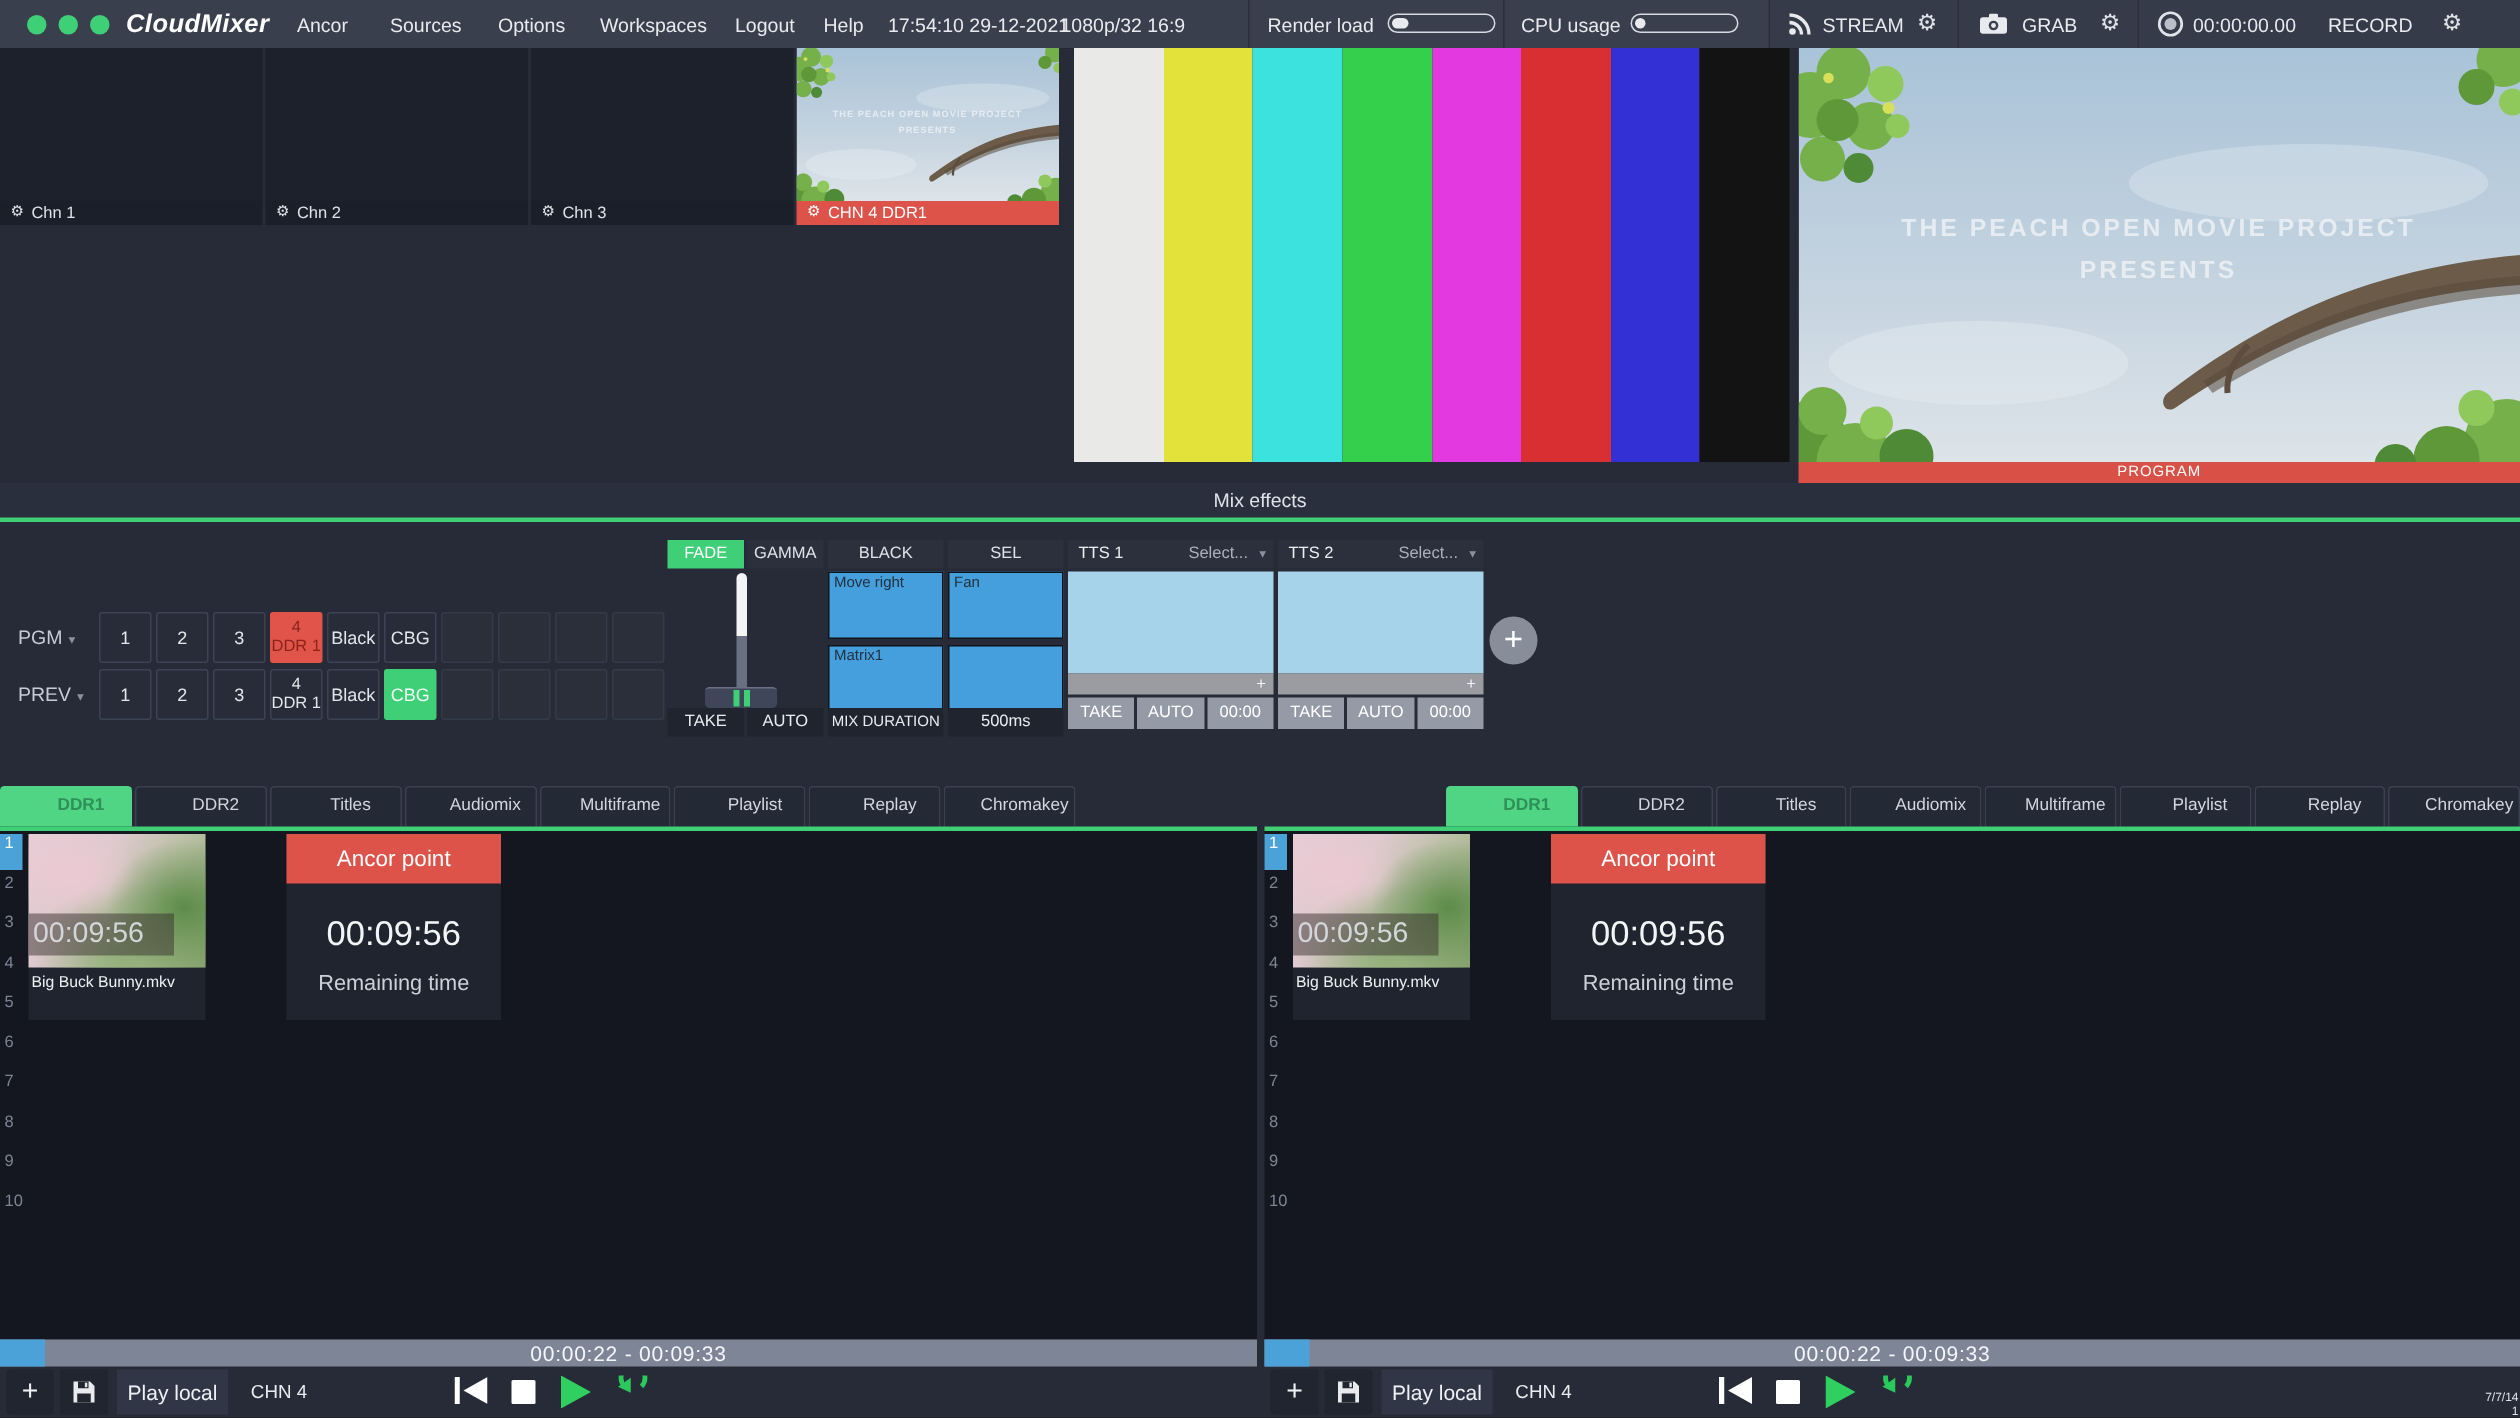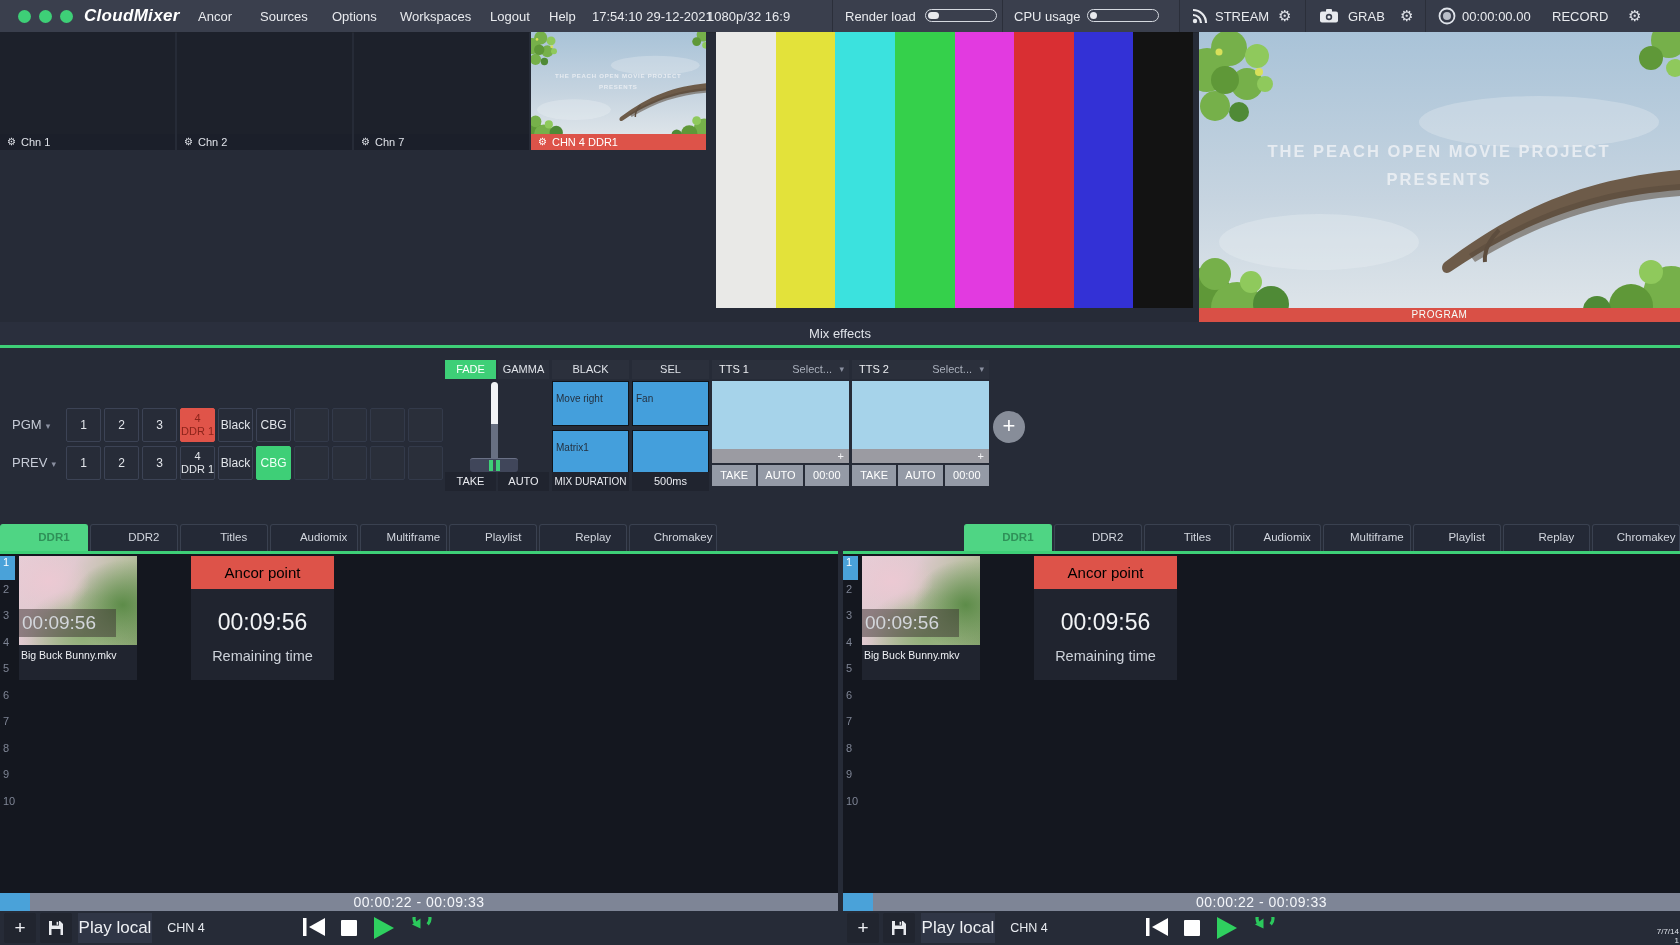--- a/index.html
+++ b/index.html
@@ -42,21 +42,21 @@
   .bus-label{position:absolute;font-size:13px;color:#c6cbd6;}
   .bus-caret{font-size:9px;color:#8a90a0;margin-left:4px;}
   .bus-btn{position:absolute;width:35px;height:34px;background:#272c38;border:1px solid #3c4355;border-radius:2px;color:#e2e5ea;font-size:12px;display:flex;align-items:center;justify-content:center;box-sizing:border-box;text-align:center;}
   .bus-btn.two-line{flex-direction:column;font-size:11px;line-height:13px;}
   .bus-btn.red{background:#e05449;border-color:#e05449;color:#8c241b;}
   .bus-btn.green{background:#3ecf77;border-color:#3ecf77;color:#effff6;}
   .bus-btn.empty{background:rgba(255,255,255,.02);border-color:#333a4a;}
 
   .trans-tab{position:absolute;height:19px;background:#2b303c;font-size:11px;color:#dfe2e8;text-align:center;line-height:19px;}
   .trans-tab.active{background:#3ecf77;color:#ffffff;}
-  .trans-thumb{position:absolute;width:77px;height:45px;background:#449fdc;border:1px solid #10141a;box-sizing:border-box;font-size:10px;color:#243140;padding:11px 3px;overflow:hidden;}
+  .trans-thumb{position:absolute;width:77px;height:45px;background:#449fdc;border:1px solid #10141a;box-sizing:border-box;font-size:10px;color:#243140;padding:1px 3px;overflow:hidden;}
   .mix-footer-cell{position:absolute;top:472px;height:19px;background:#20242f;color:#e9ebf0;font-size:11px;text-align:center;line-height:19px;}
 
   #fader-track{position:absolute;left:491px;top:382px;width:7px;height:84px;border-radius:4px;background:linear-gradient(#f2f4f6 0 50%,#687082 50% 100%);}
   #fader-handle{position:absolute;left:470px;top:458px;width:48px;height:14px;background:#40465a;border-radius:3px;border-top:1px solid #6a7186;box-sizing:border-box;}
   #fader-handle::before,#fader-handle::after{content:"";position:absolute;top:1px;bottom:1px;width:4px;background:#3ecf77;}
   #fader-handle::before{left:19px;} #fader-handle::after{left:26px;}
 
   .tts{position:absolute;top:360px;width:137px;height:126px;}
   .tts-header{position:absolute;left:0;top:0;width:100%;height:19px;background:#2b303c;box-sizing:border-box;}
   .tts-name{position:absolute;left:7px;top:0;font-size:11px;line-height:19px;color:#eceef2;}
@@ -81,32 +81,32 @@
   .clip-card{position:absolute;left:19px;top:2px;width:118px;height:124px;background:#20242f;}
   .clip-img{position:relative;width:118px;height:89px;overflow:hidden;background:
       radial-gradient(60px 45px at 25% 28%, #ecc9d3 0%, rgba(236,201,211,0) 70%),
       radial-gradient(70px 60px at 88% 55%, #5d8c49 0%, rgba(93,140,73,0) 75%),
       radial-gradient(90px 70px at 55% 90%, #8fae77 0%, rgba(143,174,119,0) 70%),
       linear-gradient(120deg,#e7cdd6 0%,#dfc9cf 35%,#b9bfa2 65%,#87a36f 100%);}
   .clip-overlay{position:absolute;left:0;top:53px;width:97px;height:28px;background:rgba(58,48,48,.5);
       font-size:19px;line-height:28px;color:#d3d6db;padding-left:3px;box-sizing:border-box;}
   .clip-name{font-size:10.5px;color:#eef0f4;padding:4px 0 0 2px;white-space:nowrap;overflow:hidden;}
   .anchor-card{position:absolute;left:191px;top:2px;width:143px;height:124px;background:#20242f;text-align:center;}
-  .anchor-head{height:33px;background:#dd5349;color:#000000;font-size:15px;line-height:33px;}
+  .anchor-head{height:33px;background:#dd5349;color:#ffffff;font-size:15px;line-height:33px;}
   .anchor-time{font-size:23px;color:#f2f4f6;margin-top:20px;}
   .anchor-sub{font-size:14.5px;color:#ccd1d9;margin-top:12px;}
 
   .ddr-progress{position:absolute;top:893px;height:18px;background:#7e8596;}
   .ddr-progress .fill{position:absolute;left:0;top:0;width:30px;height:18px;background:#4aa2d9;}
   .ddr-progress .ptext{position:absolute;left:0;top:0;width:100%;text-align:center;font-size:14px;line-height:18px;color:#f4f6fa;letter-spacing:.5px;}
 
   .ddr-transport{position:absolute;top:911px;height:34px;width:838px;}
   .tool-tile{position:absolute;top:2px;width:32px;height:30px;background:#21252f;border-radius:2px;display:flex;align-items:center;justify-content:center;}
   .tool-tile.add{font-size:19px;color:#eef0f4;}
-  .play-local{position:absolute;top:2px;left:78px;width:74px;height:30px;background:#303646;font-size:17px;color:#eef0f4;display:flex;align-items:center;justify-content:center;}
+  .play-local{position:absolute;top:2px;left:78px;width:74px;height:30px;background:#303646;font-size:14px;color:#eef0f4;display:flex;align-items:center;justify-content:center;}
   .chn-tag{position:absolute;top:2px;left:158px;width:56px;height:30px;font-size:12.5px;color:#e8ebf0;display:flex;align-items:center;justify-content:center;}
   .t-icon{position:absolute;top:7px;}
   .stop-sq{position:absolute;top:9px;width:16px;height:16px;background:#ffffff;border-radius:1px;}
 
   #watermark{position:absolute;right:1px;bottom:0;text-align:right;font-size:8px;line-height:9px;color:#dfe3ea;}
 </style>
 </head>
 <body>
 
 <div id="stage">
@@ -182,21 +182,21 @@
     <div class="chn-thumb"></div>
     <div class="chn-label">
       <span class="gear-sm">⚙</span>
       <span>Chn 2</span>
     </div>
   </div>
   <div class="chn-cell" style="left:354px">
     <div class="chn-thumb"></div>
     <div class="chn-label">
       <span class="gear-sm">⚙</span>
-      <span>Chn 7</span>
+      <span>Chn 3</span>
     </div>
   </div>
   <div class="chn-cell" style="left:531px">
     <div class="chn-thumb">
       <svg width="175" height="102" viewBox="0 0 481 276" preserveAspectRatio="xMidYMid slice">
         <use href="#bbb-scene"></use>
       </svg>
     </div>
     <div class="chn-label red">
       <span class="gear-sm">⚙</span>

